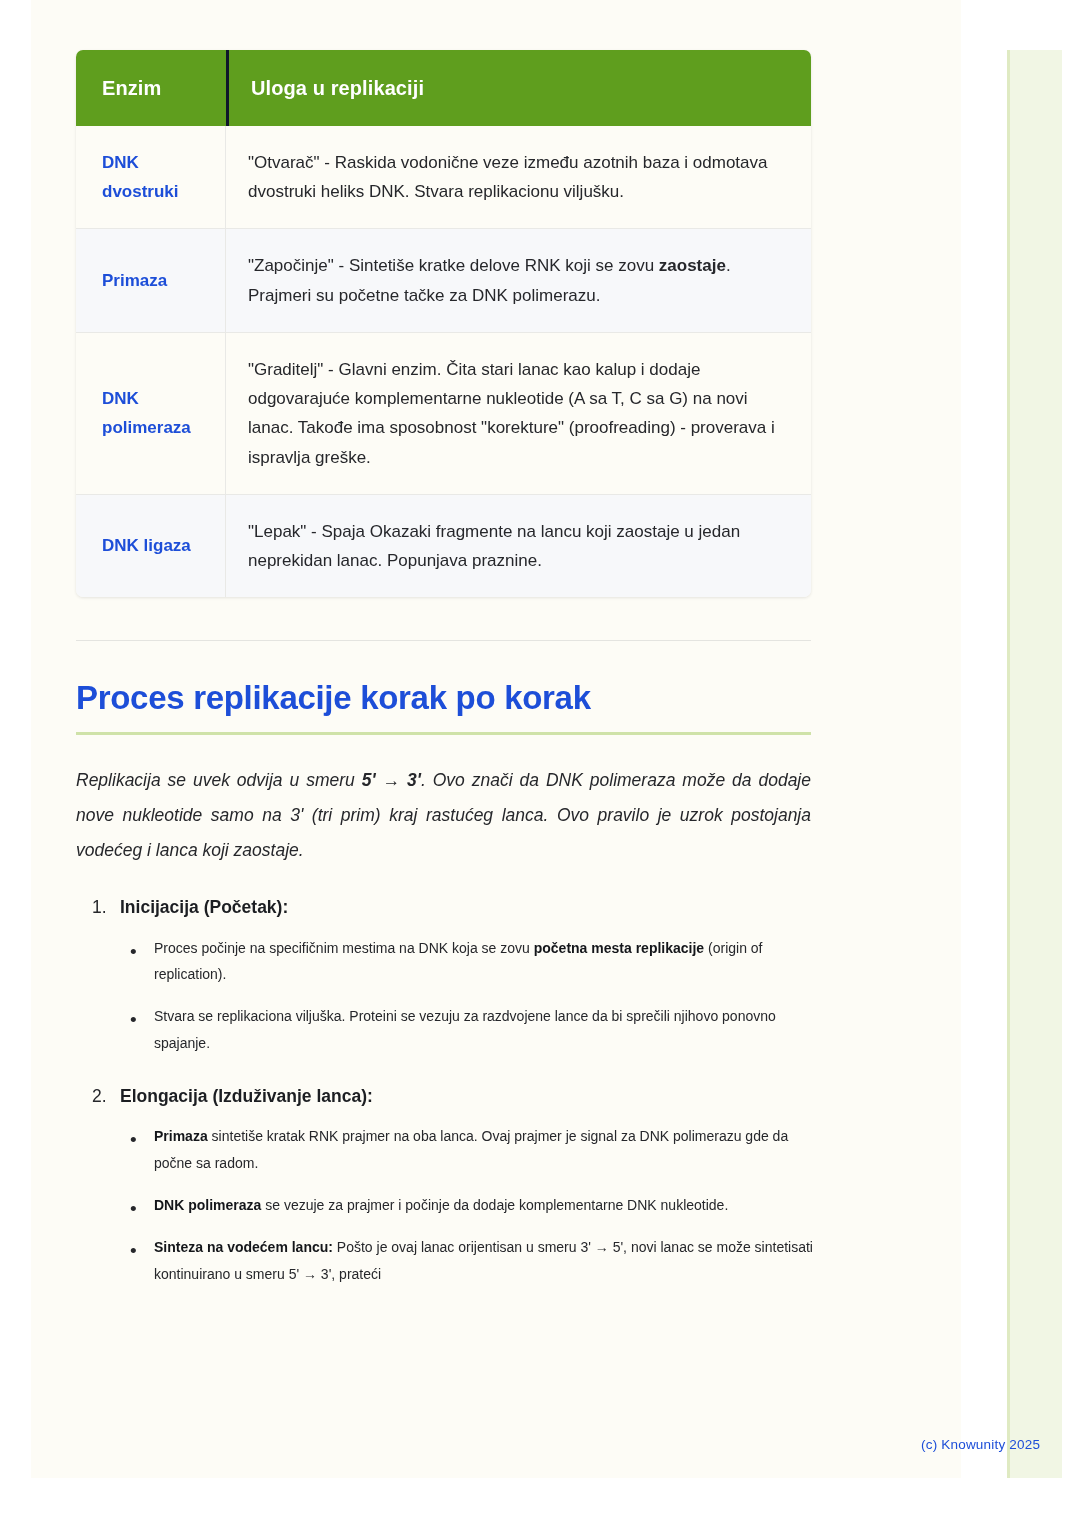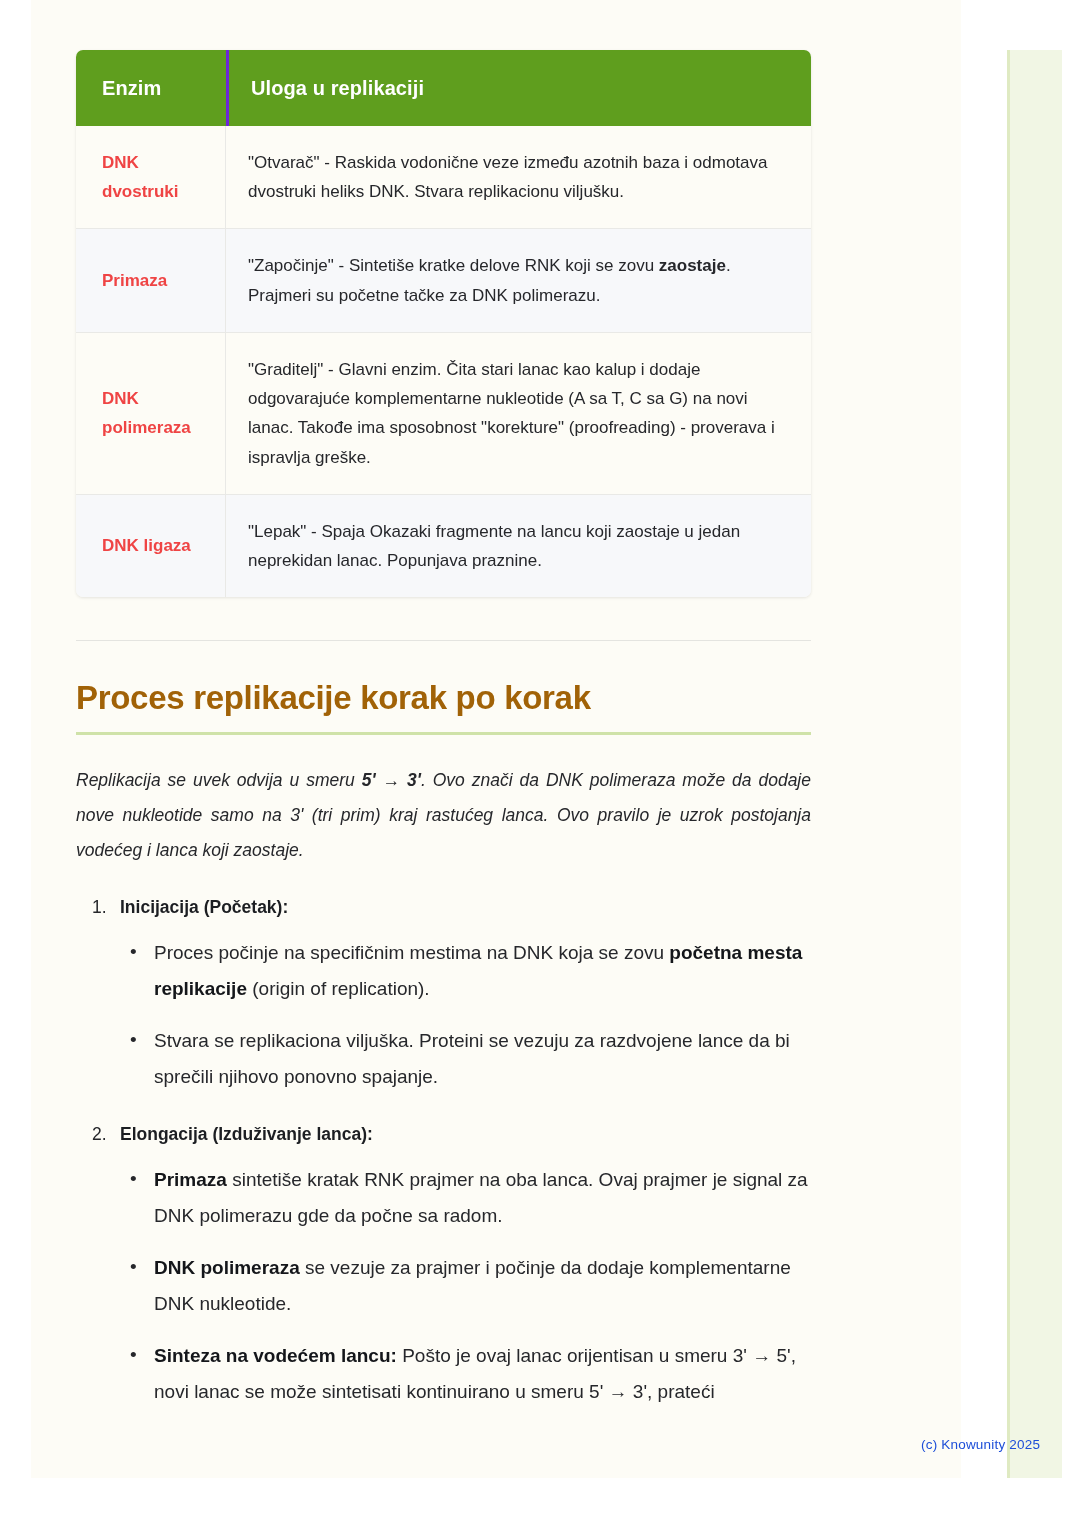--- a/index.html
+++ b/index.html
@@ -53,35 +53,35 @@
   .enzyme-table thead th {
     background:#5f9e1e;
     color:#ffffff;
     font-size:20px;
     font-weight:bold;
     text-align:left;
     padding:27px 0 26px 24px;
     letter-spacing:.1px;
   }
   .enzyme-table thead th.col-enzim { width:150px; padding-left:26px; }
-  .enzyme-table thead th.col-uloga { border-left:3px solid #6d28d9; padding-left:22px; }
+  .enzyme-table thead th.col-uloga { border-left:3px solid #0f172a; padding-left:22px; }
 
   .enzyme-table td {
     vertical-align:middle;
     font-size:17px;
     line-height:1.72;
     color:#26272b;
     border-top:1px solid #e9e9e6;
   }
   .enzyme-table tbody tr:first-child td { border-top:none; }
 
   .enzyme-table td.c-name {
     width:150px;
     font-weight:bold;
-    color:#ef4444;
+    color:#1d4ed8;
     padding:22px 12px 22px 26px;
     border-right:1px solid #e9e9e6;
   }
   .enzyme-table td.c-desc {
     padding:22px 22px 22px 22px;
   }
   .enzyme-table tr.alt td { background:#f7f8fa; }
 
   
   .hr {
@@ -89,21 +89,21 @@
     height:1px;
     background:#e4e4e0;
     margin:43px 0 0 0;
   }
 
   
   .sect-head {
     margin-top:38px;
     font-size:33px;
     font-weight:bold;
-    color:#a16207;
+    color:#1d4ed8;
     letter-spacing:-.3px;
   }
   .sect-rule {
     width:735px;
     height:3px;
     background:#cfe2a8;
     margin-top:15px;
   }
 
   
@@ -135,21 +135,21 @@
     position:absolute;
     left:-28px;
     font-weight:normal;
     color:#26272b;
   }
   ol.steps > li.step:first-child .step-title { margin-top:0; }
 
   ul.bullets { margin:14px 0 0 78px; list-style:none; }
   ul.bullets > li {
     position:relative;
-    font-size:19px;
+    font-size:14px;
     line-height:1.92;
     color:#26272b;
     margin-top:15px;
     width:660px;
   }
   ul.bullets > li:first-child { margin-top:0; }
   ul.bullets > li::before {
     content:"•";
     position:absolute;
     left:-24px;

